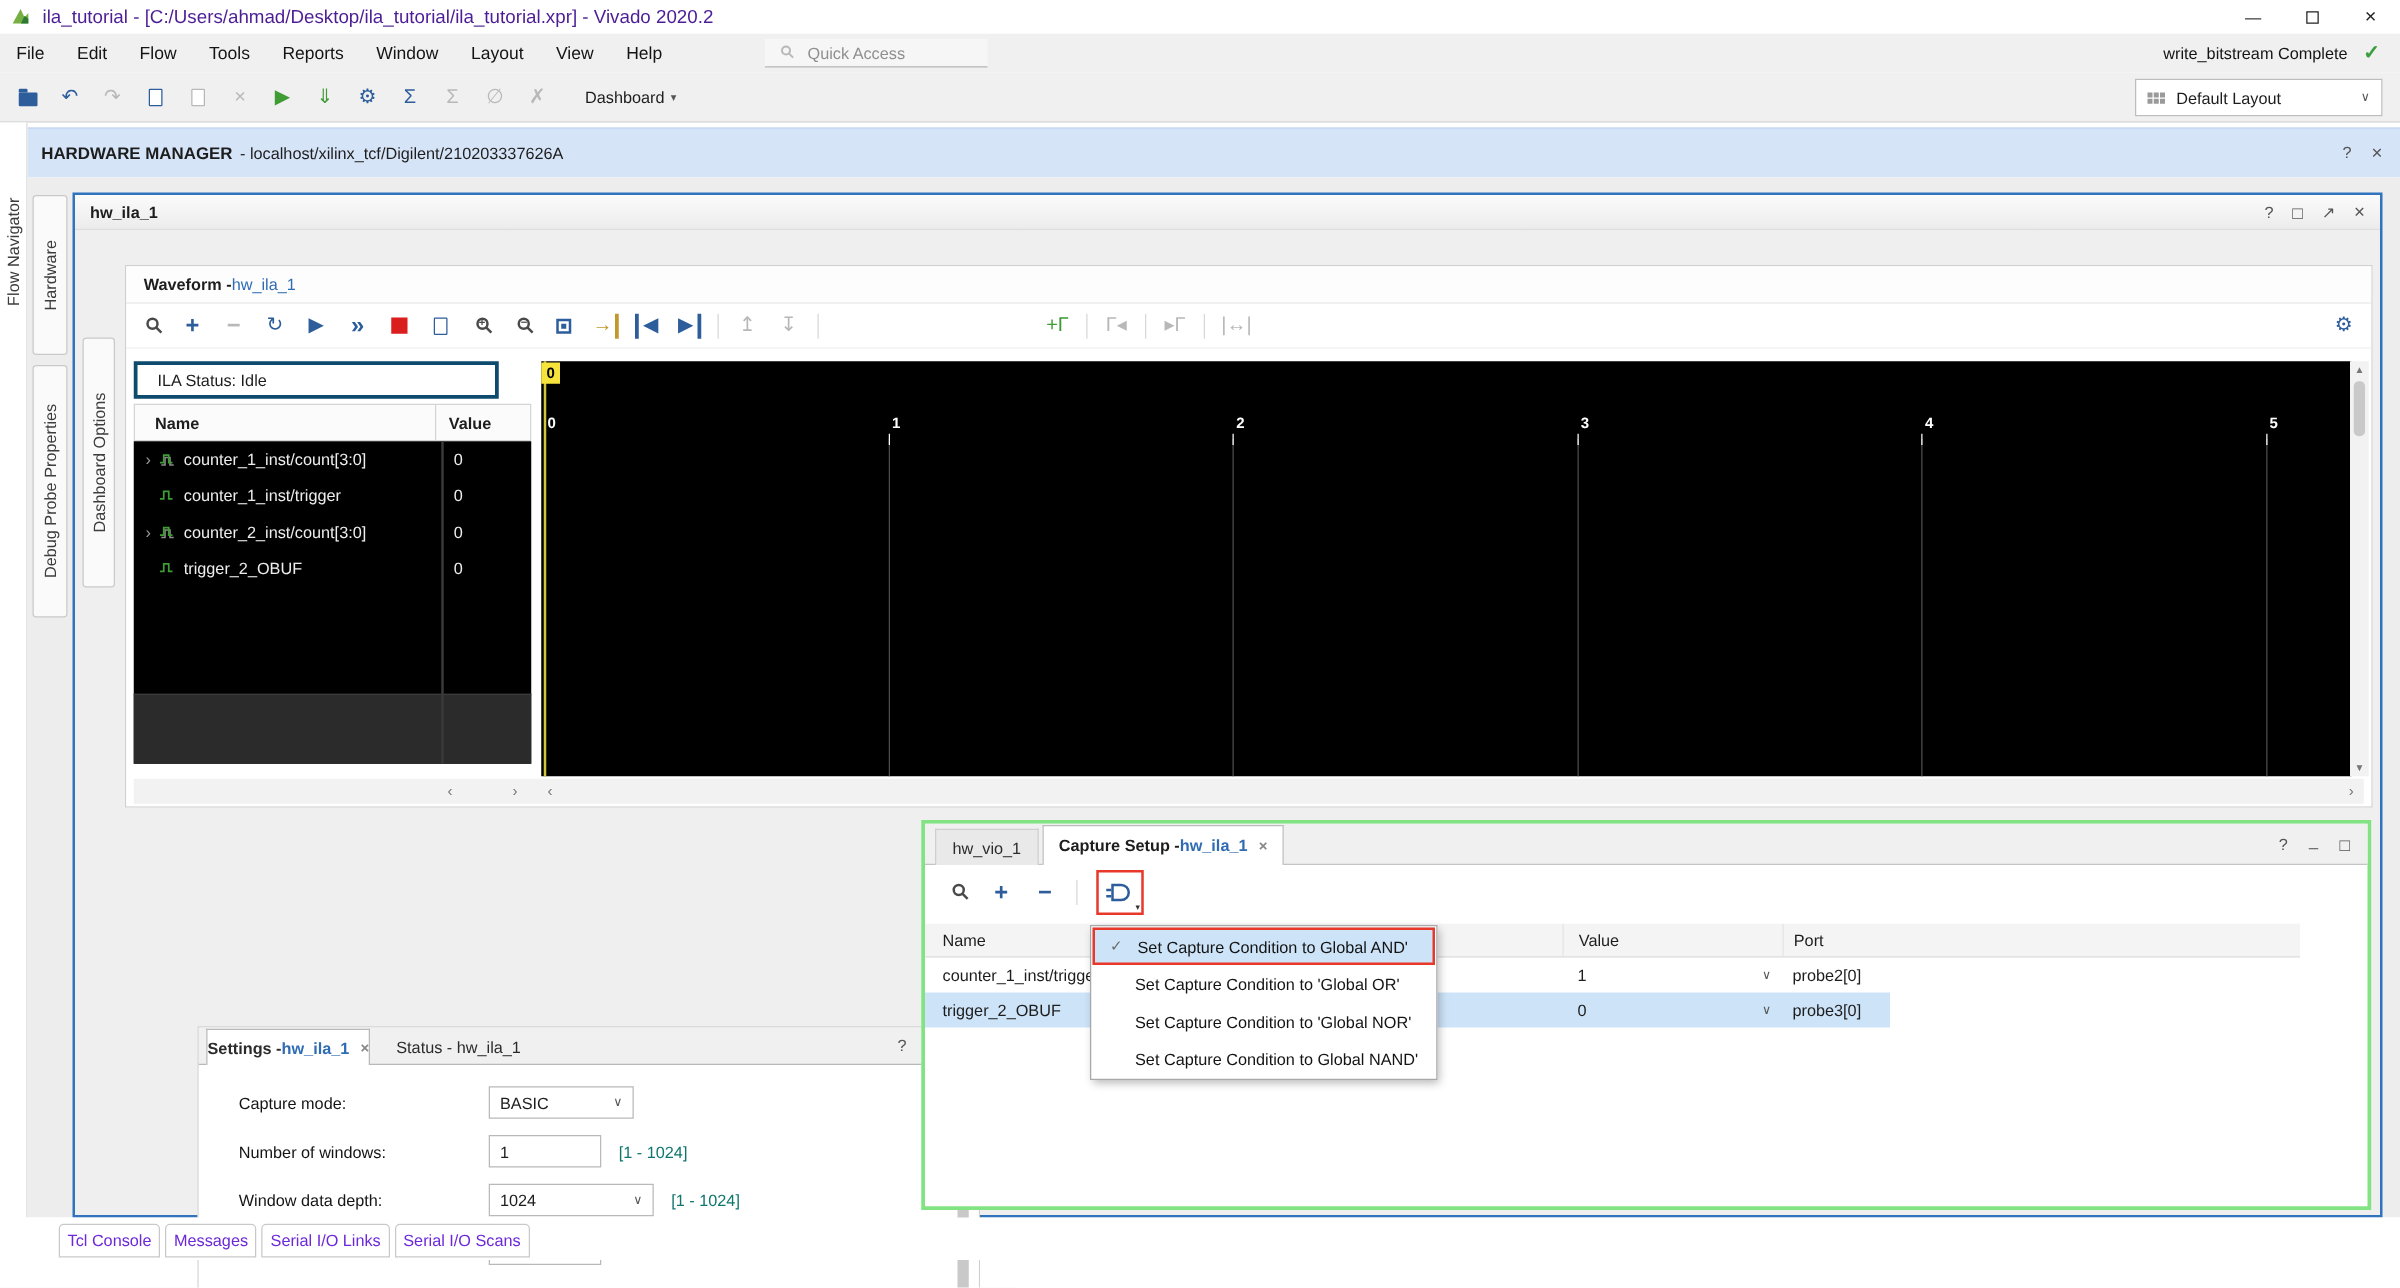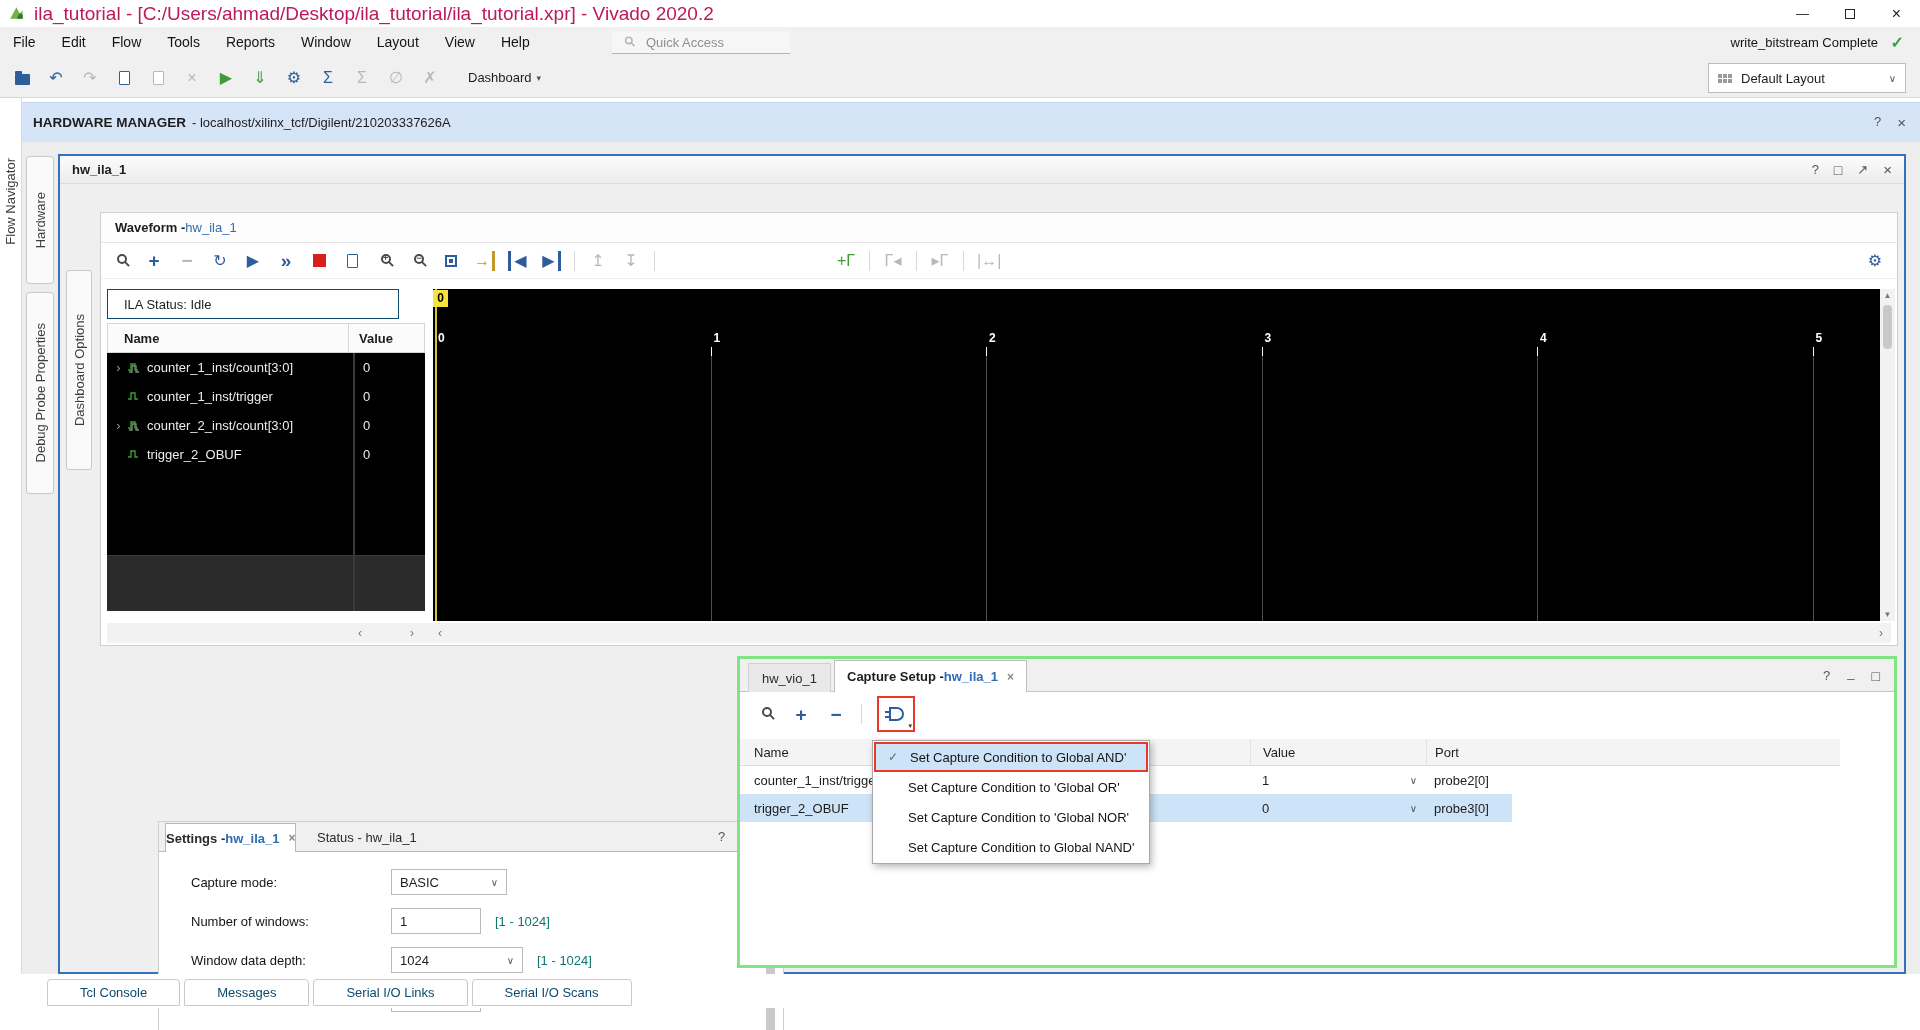--- a/index.html
+++ b/index.html
@@ -2,21 +2,21 @@
 <html><head>
 <meta charset="utf-8">
 <style>
 *{margin:0;padding:0;box-sizing:border-box}
 html,body{width:1920px;height:1030px;overflow:hidden;font-family:"Liberation Sans",sans-serif;font-size:13px;color:#1d1d1d;background:#fff}
 .screen{position:relative;width:1920px;height:1030px;background:#fff}
 .link{color:#2f6cb4}
 
 .titlebar{position:absolute;left:0;top:0;width:1920px;height:27px;background:#fff;display:flex;align-items:center}
 .logo{width:17px;height:17px;margin-left:8px}
-.tb-title{margin-left:9px;font-size:19px;color:#be185d}
+.tb-title{margin-left:9px;font-size:15px;color:#4c1d95}
 .winctl{position:absolute;right:0;top:0;height:27px;display:flex}
 .winbtn{width:47px;height:27px;display:flex;align-items:center;justify-content:center;color:#222;font-size:13px}
 .g-maxbox{width:10px;height:10px;border:1.3px solid #222;display:inline-block}
 
 .menubar{position:absolute;left:0;top:27px;width:1920px;height:31px;background:#f0f0f0;display:flex;align-items:center}
 .menu-item{padding:0 13px;font-size:14px;color:#141414;height:31px;line-height:31px;cursor:default}
 .quick{position:absolute;left:612px;top:4px;width:178px;height:23px;background:#f6f6f6;border-bottom:1px solid #b5b5b5;display:flex;align-items:center;color:#8f8f8f;gap:8px;padding-left:6px;font-size:13px}
 .wb-status{position:absolute;right:42px;top:0;height:31px;line-height:31px;font-size:13px;color:#141414}
 .wb-check{position:absolute;right:16px;top:0;height:31px;line-height:31px;color:#3aa03f;font-weight:bold;font-size:16px}
 
@@ -53,21 +53,21 @@
 
 .wave-panel{position:absolute;left:40px;top:56px;width:1798px;height:434px;background:#fff;border:1px solid #cfcfcf}
 .wave-header{height:30px;display:flex;align-items:center;background:#fdfdfd;border-bottom:1px solid #e6e6e6}
 .wave-header b{margin-left:14px;font-size:13px}
 .wave-toolbar{position:absolute;left:0;top:30px;right:0;height:36px;display:flex;align-items:center;gap:13px;padding-left:10px;background:#fff;border-bottom:1px solid #eee}
 .gap-l{margin-left:168px}
 .edge-l{border-left:3px solid currentColor;padding-left:2px}
 .edge-r{border-right:3px solid currentColor;padding-right:2px}
 .wave-gear{margin-left:auto;margin-right:12px}
 .wave-body{position:absolute;left:0;top:66px;right:0;bottom:0;background:#fff}
-.ila-status{position:absolute;left:6px;top:10px;width:292px;height:30px;border:1px solid #0c4a6e;background:#fff;display:flex;align-items:center;padding-left:16px;color:#1d1d1d}
+.ila-status{position:absolute;left:6px;top:10px;width:292px;height:30px;border:3px solid #0c4a6e;background:#fff;display:flex;align-items:center;padding-left:16px;color:#1d1d1d}
 .sig-header{position:absolute;left:6px;top:44px;width:318px;height:30px;border:1px solid #d5d5d5;background:#fbfbfb;display:flex;align-items:stretch;font-weight:bold}
 .sig-header .c1{width:240px;display:flex;align-items:center;padding-left:16px}
 .sig-header .c2{flex:1;display:flex;align-items:center;padding-left:10px;border-left:1px solid #d5d5d5}
 .sig-black{position:absolute;left:6px;top:74px;width:318px;height:258px;background:#000}
 .sig-band{position:absolute;left:0;bottom:0;width:100%;height:56px;background:#2b2b2b;border-top:1px solid #3c3c3c}
 .sig-div{position:absolute;left:246px;top:0;bottom:0;width:2px;background:#3a3a3a}
 .sig-row{position:absolute;left:0;width:100%;height:29px;display:flex;align-items:center;color:#ededed}
 .sig-row .chev{width:13px;margin-left:5px;color:#9a9a9a;font-size:13px;text-align:center}
 .sig-row svg{margin:0 7px 0 2px;flex:none}
 .sig-row .nm{white-space:nowrap}
@@ -118,21 +118,21 @@
 .cr-val{width:176px;display:flex;align-items:center;padding-left:12px}
 .vcarat{margin-left:auto;margin-right:9px;color:#555;font-size:10px}
 .cr-port{width:86px;padding-left:8px}
 .cap-menu{position:absolute;left:872px;top:740px;width:278px;background:#fff;border:1px solid #a8a8a8;box-shadow:2px 3px 7px rgba(0,0,0,.28);z-index:50;padding:1px}
 .menu-row{height:30px;display:flex;align-items:center;color:#141414;background:#fff}
 .menu-row .chk{width:34px;text-align:center;color:#6a6a6a;font-size:12px}
 .menu-row.checked{background:#cde3f8;border:2px solid #e8382a}
 
 .bottom-row{position:absolute;left:0;top:974px;width:1920px;height:34px;background:#fff}
 .btabs{position:absolute;left:47px;top:5px;display:flex;gap:4px}
-.btab{height:27px;padding:0 32px;border:1px solid #c9c9c9;border-radius:4px 4px 0 0;display:flex;align-items:center;color:#0c4a6e;background:#fff}
+.btab{height:27px;padding:0 6px;border:1px solid #c9c9c9;border-radius:4px 4px 0 0;display:flex;align-items:center;color:#6d28d9;background:#fff}
 .statusbar{position:absolute;left:0;top:1008px;width:1920px;height:22px;background:#f1f1f1;border-top:1px solid #dcdcdc}
 .sb-msg{position:absolute;left:8px;top:0;line-height:22px;color:#141414}
 .sb-mark{position:absolute;right:10px;top:0;line-height:22px;font-family:"DejaVu Serif",serif;color:#222;font-size:14px}
 
 .k-folder{width:15px;height:11px;background:currentColor;border-radius:1px;position:relative;margin-top:3px}
 .k-folder::before{content:"";position:absolute;left:0;top:-3px;width:7px;height:3px;background:currentColor;border-radius:1px 1px 0 0}
 .k-doc{width:11px;height:14px;border:1.5px solid currentColor;background:#fff;border-radius:1px}
 .k-mag{width:10px;height:10px;border:2px solid currentColor;border-radius:50%;position:relative;margin:-4px -2px 0 0}
 .k-mag::after{content:"";position:absolute;width:6px;height:2px;background:currentColor;transform:rotate(45deg);right:-5px;bottom:-3px}
 .sign-p::before{content:"+";position:absolute;font-size:9px;font-weight:bold;left:0;top:-2px}

